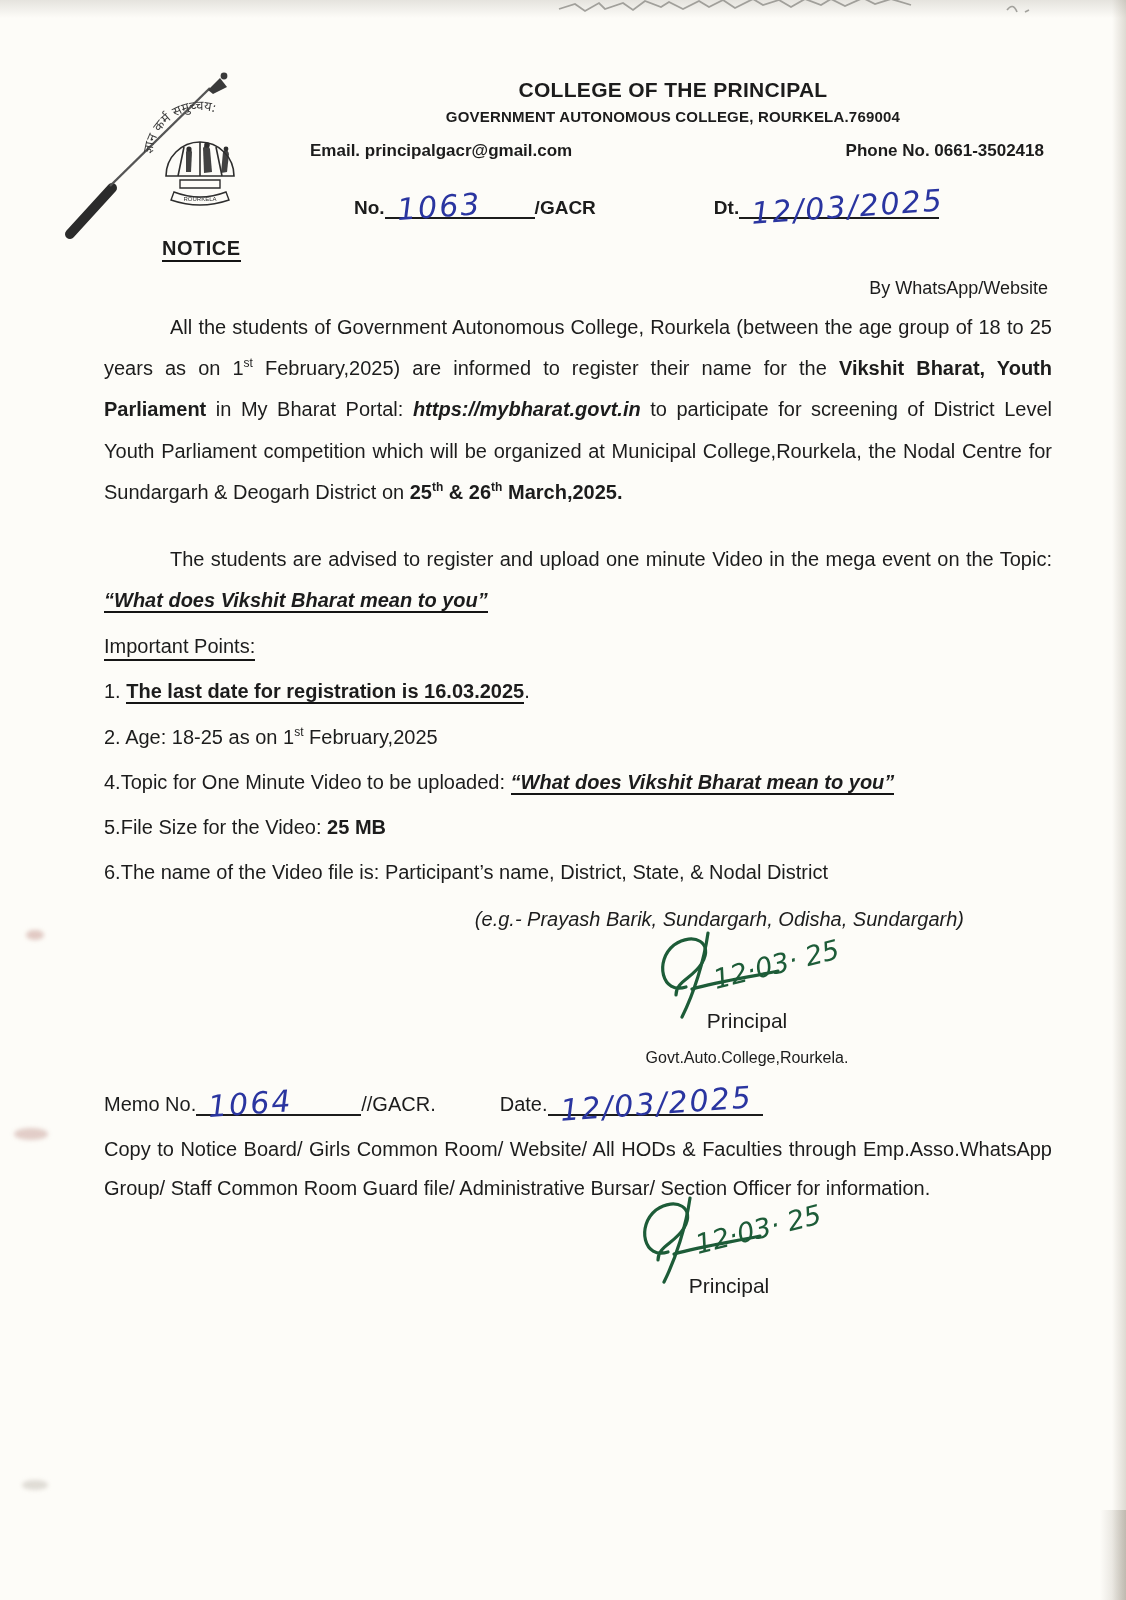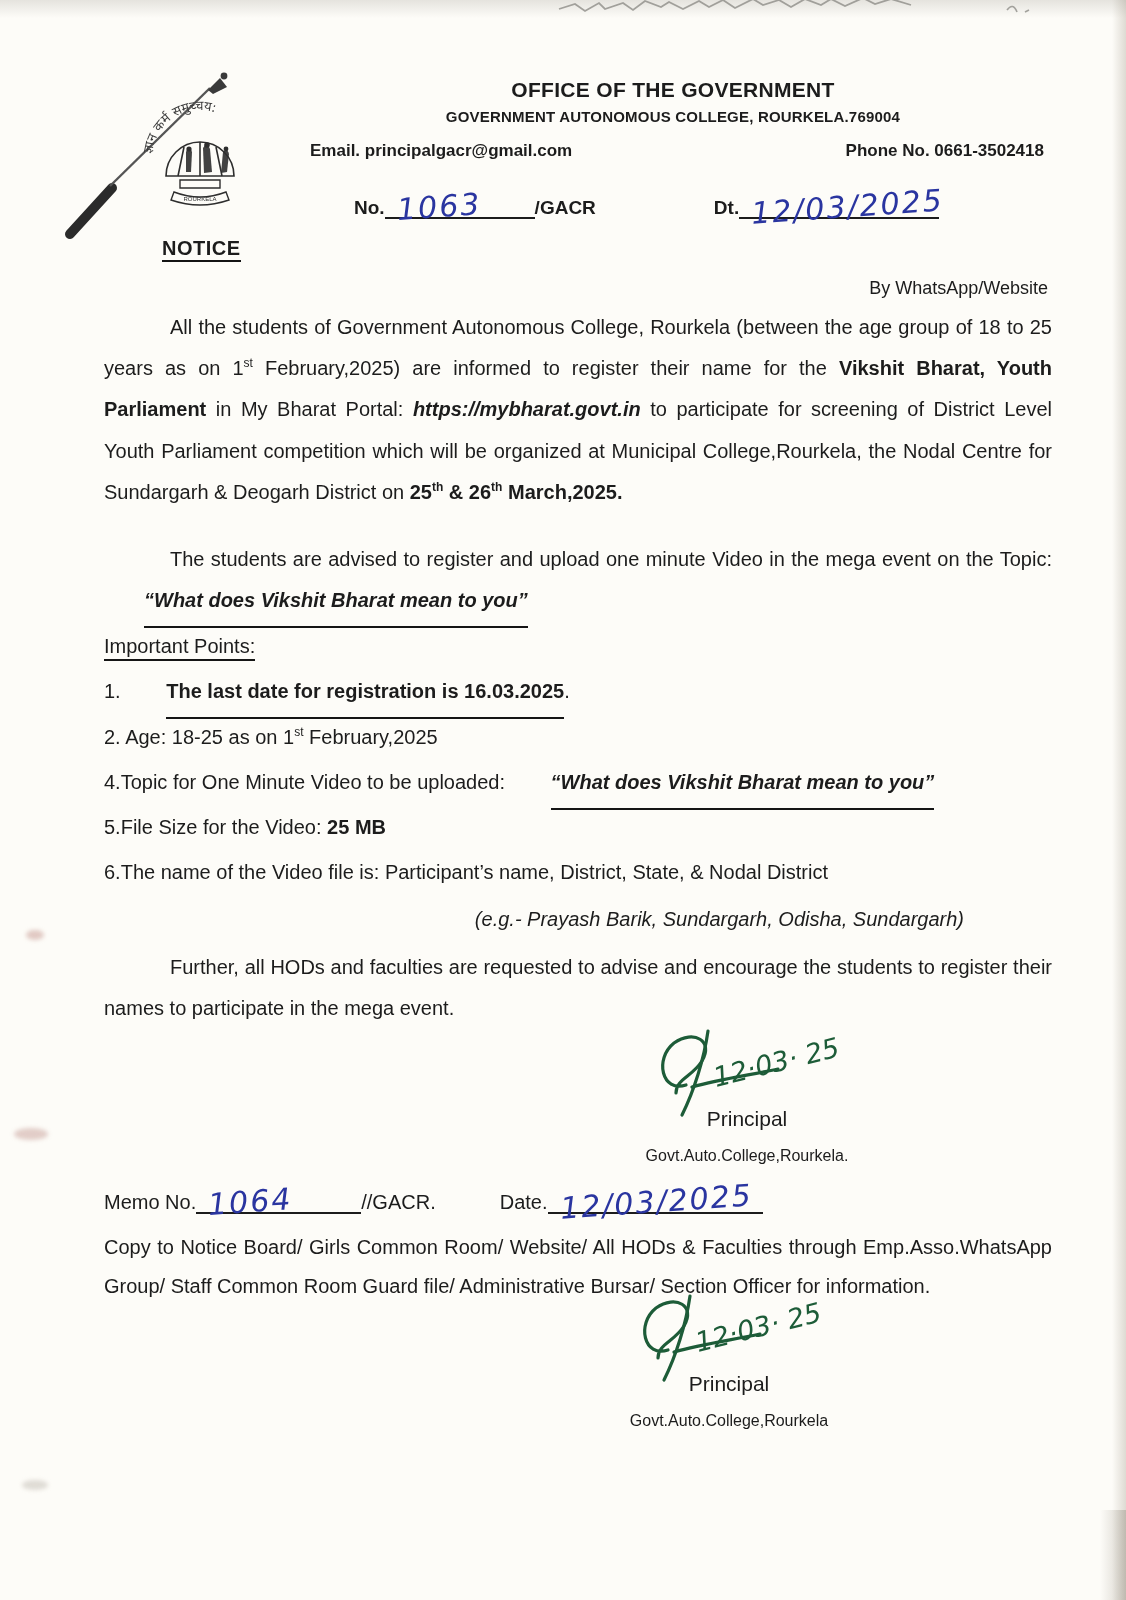--- a/index.html
+++ b/index.html
@@ -40,21 +40,21 @@
   .notice-title{ text-align:left;font-weight:bold;font-size:20px;letter-spacing:.5px;
     margin-top:18px;transform:translateX(58px);}
   .notice-title span{border-bottom:2.5px solid #141414;padding-bottom:1px;}
   .delivery{ text-align:right;font-size:18px;margin-top:18px;padding-right:4px;}
 
   
   .para{font-size:20px;line-height:2.06;text-align:justify;margin-top:8px;}
   .indent{text-indent:66px;}
   b,.b{font-weight:bold;}
   .bi{font-weight:bold;font-style:italic;}
-  .u{border-bottom:2.4px solid #151515;padding-bottom:15px;margin-left:40px;}
+  .u{border-bottom:2.4px solid #151515;padding-bottom:0;}
   sup{font-size:12px;}
   .heading-u{font-size:20px;margin-top:14px;}
   .heading-u span{border-bottom:2.2px solid #151515;padding-bottom:2px;}
   .point{font-size:20px;margin-top:22px;}
   .example{font-size:20px;font-style:italic;text-align:right;padding-right:88px;margin-top:24px;}
 
   
   .sign-block{position:relative;width:310px;margin-left:auto;text-align:center;}
   .sb1{margin-right:150px;margin-top:78px;}
   .sb2{margin-right:168px;margin-top:66px;}
@@ -113,21 +113,21 @@
         <circle cx="86" cy="57" r="2.4"></circle>
     </g>
     <path d="M40,88 h40 v8 h-40 z" fill="none" stroke="#2e2e2e" stroke-width="1.4"></path>
     <path d="M34,100 q26,10 52,0 l3,8 q-29,10 -58,0 z" fill="none" stroke="#2e2e2e" stroke-width="1.4"></path>
     <text x="60" y="109" text-anchor="middle" font-size="6" fill="#2e2e2e">ROURKELA</text>
   </svg>
 
   <div class="content">
 
     <div class="hdr">
-      <div class="hdr-office">OFFICE OF THE GOVERNMENT</div>
+      <div class="hdr-office">COLLEGE OF THE PRINCIPAL</div>
       <div class="hdr-college">GOVERNMENT AUTONOMOUS COLLEGE, ROURKELA.769004</div>
       <div class="hdr-contact">
         <span>Email. principalgacr@gmail.com</span>
         <span>Phone No. 0661-3502418</span>
       </div>
     </div>
 
     <div class="ref-line">
       <span>No.</span>
       <span class="fill-line w150">
@@ -170,21 +170,20 @@
       <span>4.Topic for One Minute Video to be uploaded: </span><span class="bi u">“What does Vikshit Bharat mean to you”</span>
     </div>
     <div class="point">
       <span>5.File Size for the Video: </span><span class="b">25 MB</span>
     </div>
     <div class="point">
       <span>6.The name of the Video file is: Participant’s name, District, State, &amp; Nodal District</span>
     </div>
     <div class="example">(e.g.- Prayash Barik, Sundargarh, Odisha, Sundargarh)</div>
 
-    <div class="para indent" style="margin-top:16px">Further, all HODs and faculties are requested to advise and encourage the students to register their names to participate in the mega event.</div>
 
     <div class="sign-block sb1">
       <svg class="sig-svg" width="250" height="100" viewBox="0 0 250 100">
         <g stroke="#1d5c38" fill="none" stroke-width="3.2" stroke-linecap="round">
           <path d="M58,64 C34,72 26,38 46,22 C66,8 86,20 74,40 C64,56 48,58 48,72"></path>
           <path d="M80,10 C76,38 66,70 54,94"></path>
           <path d="M64,66 C92,58 122,54 150,48"></path>
         </g>
         <text x="88" y="66" transform="rotate(-14 88 66)" font-size="27" fill="#1d5c38" font-family="'DejaVu Sans',sans-serif" font-style="italic">12·03· 25</text>
       </svg>
@@ -211,17 +210,16 @@
     <div class="sign-block sb2">
       <svg class="sig-svg" width="250" height="100" viewBox="0 0 250 100">
         <g stroke="#1d5c38" fill="none" stroke-width="3.2" stroke-linecap="round">
           <path d="M58,64 C34,72 26,38 46,22 C66,8 86,20 74,40 C64,56 48,58 48,72"></path>
           <path d="M80,10 C76,38 66,70 54,94"></path>
           <path d="M64,66 C92,58 122,54 150,48"></path>
         </g>
         <text x="88" y="66" transform="rotate(-14 88 66)" font-size="27" fill="#1d5c38" font-family="'DejaVu Sans',sans-serif" font-style="italic">12·03· 25</text>
       </svg>
       <div class="sign-title">Principal</div>
-      <div class="sign-org">Govt.Auto.College,Rourkela</div>
     </div>
 
   </div>
 </div>
 
 </body></html>

